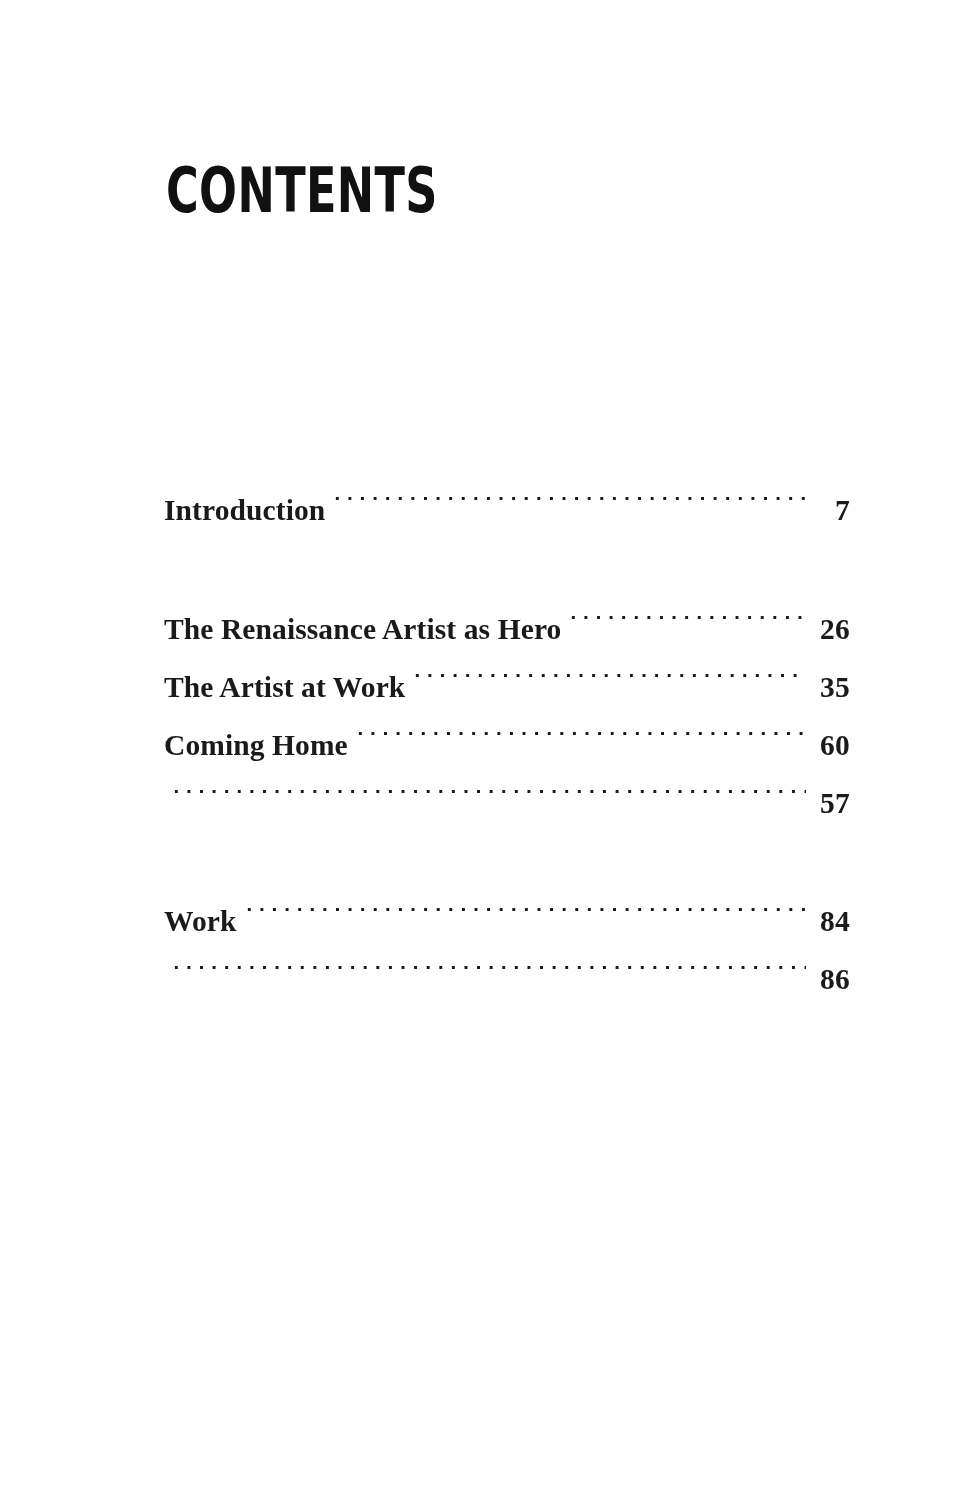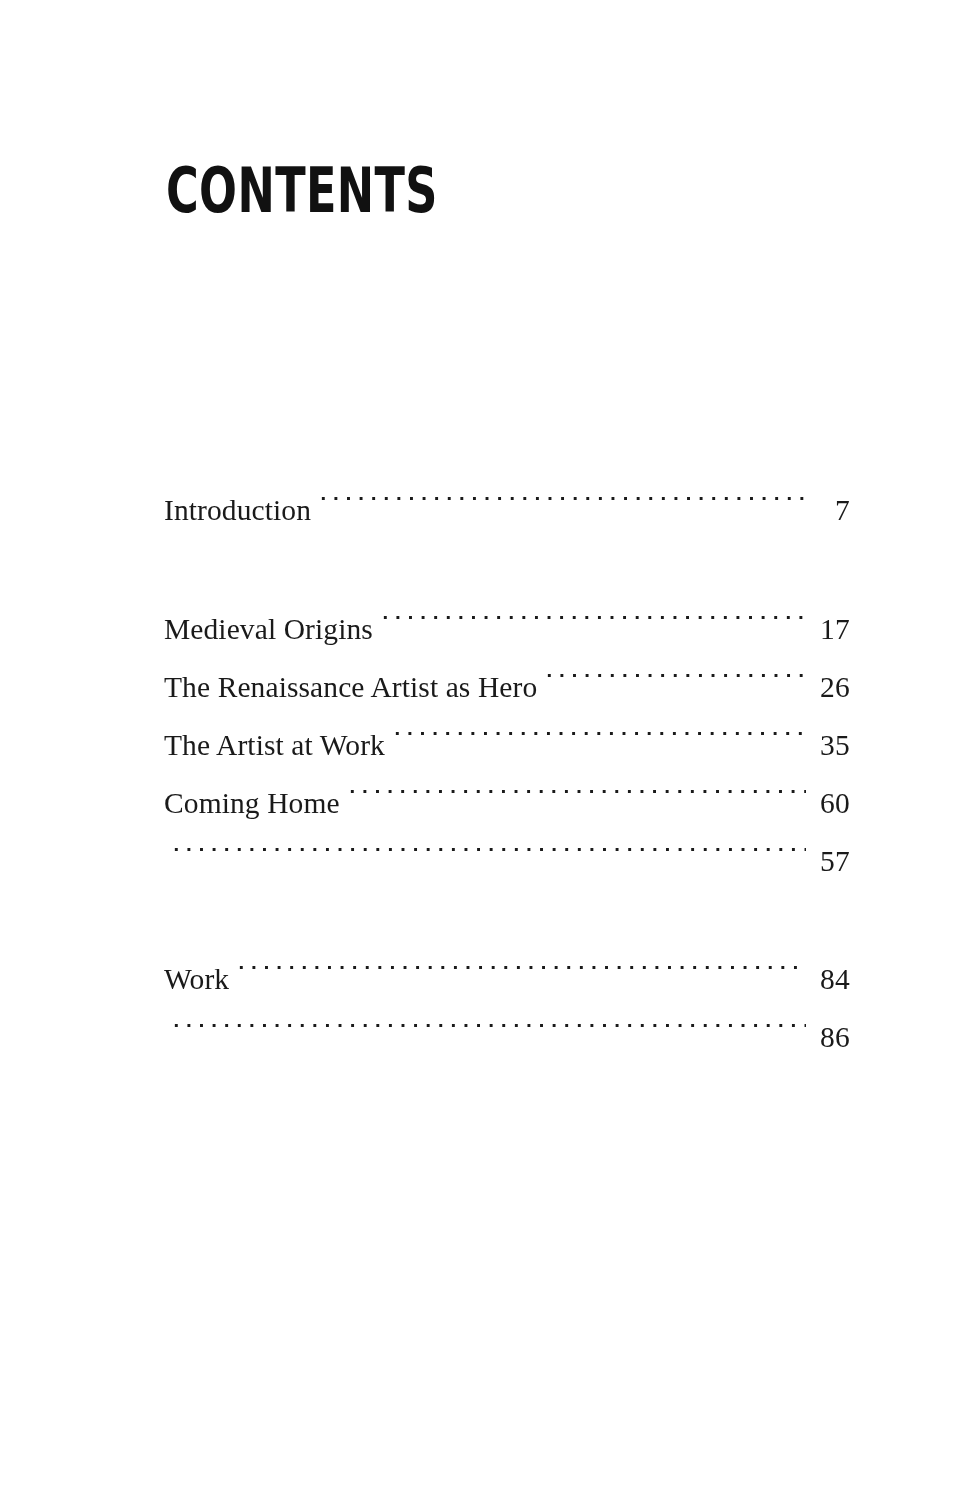--- a/index.html
+++ b/index.html
@@ -33,20 +33,21 @@
     transform: scaleX(0.72);
     transform-origin: left top;
     line-height: 1;
     white-space: nowrap;
   }
   .toc {
     position: absolute;
     left: 164px;
     top: 462px;
     width: 686px;
+    font-weight: bold;
   }
   .toc-group {
     margin: 0;
     padding: 0;
   }
   .group-gap-1 { height: 61px; }
   .group-gap-2 { height: 60px; }
   .toc-row {
     display: flex;
     align-items: baseline;
@@ -101,25 +102,20 @@
         <span class="toc-label">Introduction</span>
         <span class="toc-dots"></span>
         <span class="toc-page">7</span>
       </div>
     </div>
 
     <div class="group-gap-1"></div>
 
     <div class="toc-group">
       <div class="toc-row">
-        <span class="toc-label">Medieval Origins</span>
-        <span class="toc-dots"></span>
-        <span class="toc-page">17</span>
-      </div>
-      <div class="toc-row">
         <span class="toc-label">The Renaissance Artist as Hero</span>
         <span class="toc-dots"></span>
         <span class="toc-page">26</span>
       </div>
       <div class="toc-row">
         <span class="toc-label">The Artist at Work</span>
         <span class="toc-dots"></span>
         <span class="toc-page">35</span>
       </div>
       <div class="toc-row">

